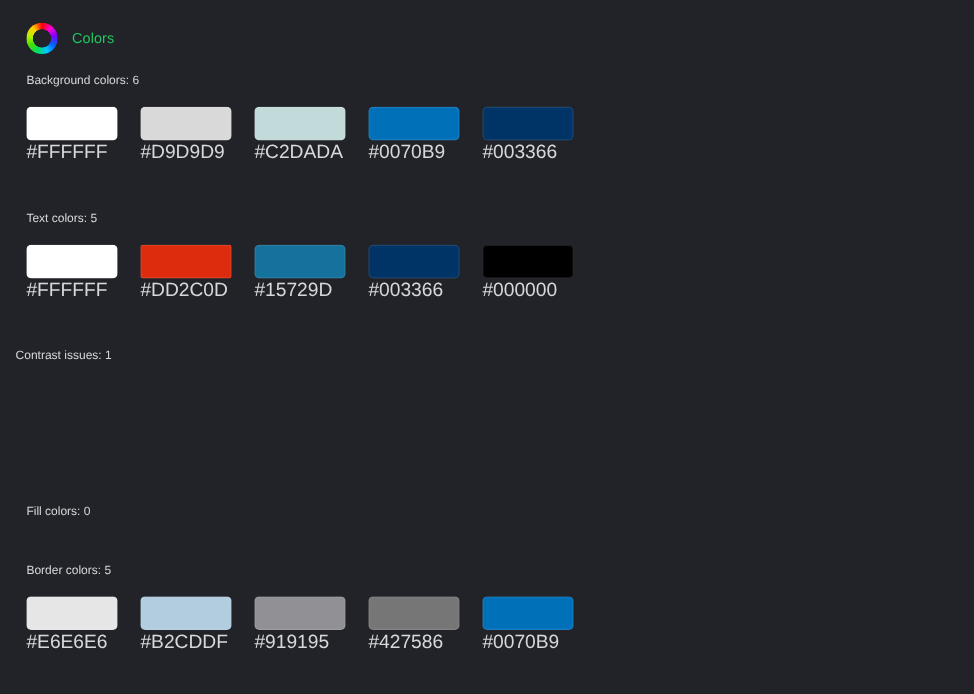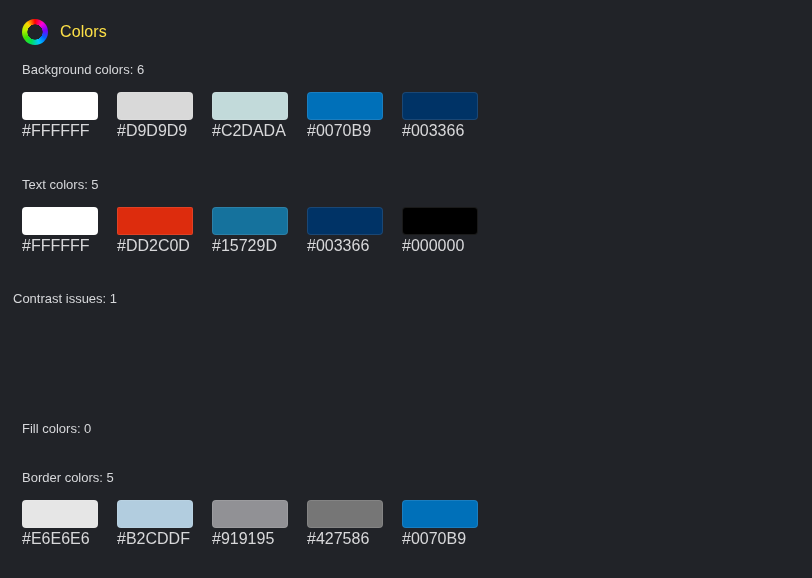--- a/index.html
+++ b/index.html
@@ -51,33 +51,33 @@
         #00c8ff 160deg,
         #00e05a 200deg,
         #44e000 240deg,
         #b9f000 280deg,
         #ffd000 320deg,
         #ff0000 360deg);
     flex: 0 0 auto;
   }
 
   .header-title {
-    font-size: 16px;
-    color: #fde047;
+    font-size: 12px;
+    color: #22c55e;
     letter-spacing: 0.1px;
     line-height: 1;
   }
 
   
   .content { padding: 0 0 0 22px; }
 
   .section { margin-bottom: 0; }
 
   .section-label {
-    font-size: 13px;
+    font-size: 10px;
     color: #d6d7da;
     line-height: 1;
     white-space: nowrap;
   }
 
   .swatch-row {
     display: flex;
     gap: 19px;
   }
 

